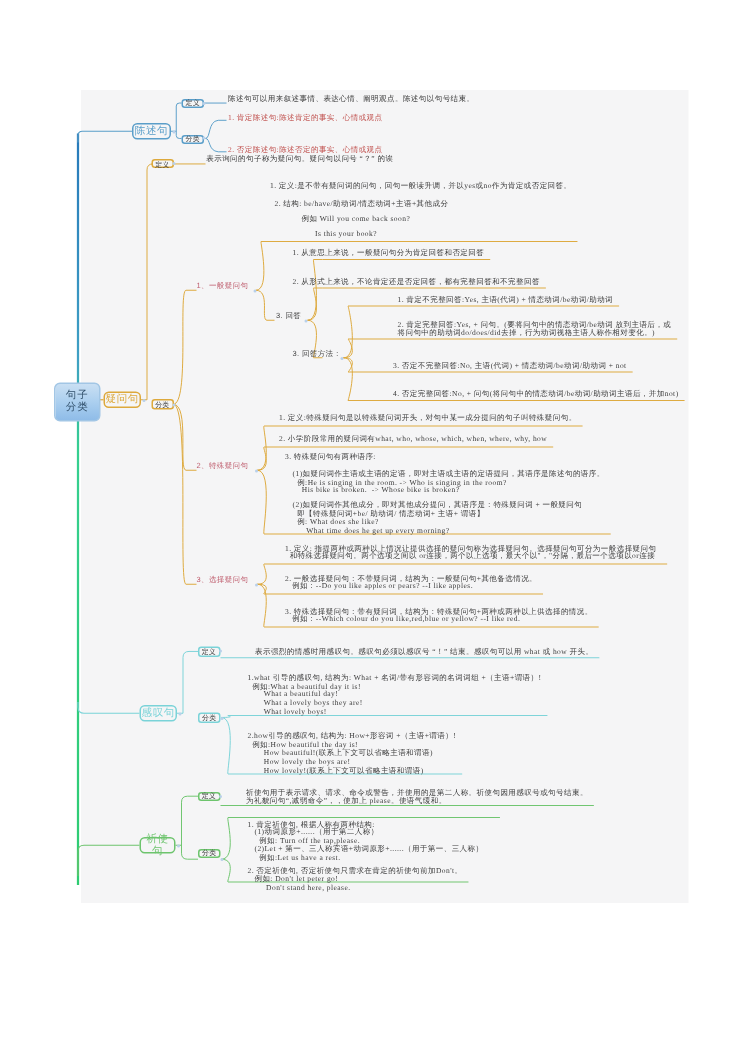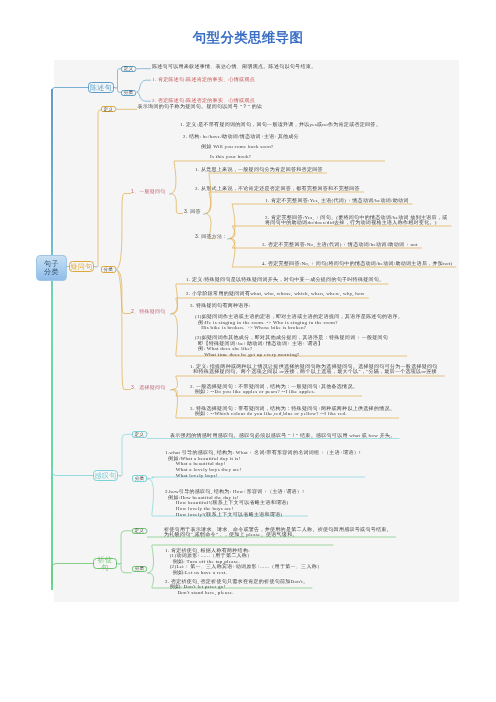--- a/index.html
+++ b/index.html
@@ -22,21 +22,20 @@
   .leaf{position:absolute;font-size:5px;line-height:5.3px;white-space:pre;color:#3a3a3a;letter-spacing:0.3px;font-family:"Liberation Serif",serif;}
   .leaf.red{color:#c0504d;}
   .mid{position:absolute;font-size:5px;line-height:5.3px;white-space:pre;color:#c06070;letter-spacing:0.25px;}
   .midk{position:absolute;font-size:5px;line-height:5.3px;white-space:pre;color:#4a4a4a;letter-spacing:0.25px;}
   .dot{position:absolute;width:2.2px;height:2.2px;border-radius:50%;background:#b9d0ea;}
 </style>
 </head>
 <body>
 
 <div id="page">
-<div id="title">句型分类思维导图</div>
 <div id="canvas"></div>
 <svg id="wires" width="496" height="702" viewBox="0 0 496 702">
       <defs>
         <linearGradient id="trunk" gradientUnits="userSpaceOnUse" x1="0" y1="88" x2="0" y2="592">
           <stop offset="0" stop-color="#2779ba"></stop>
           <stop offset="0.3" stop-color="#3fa0c4"></stop>
           <stop offset="0.42" stop-color="#35cf90"></stop>
           <stop offset="1" stop-color="#2ecc71"></stop>
         </linearGradient>
       </defs>

